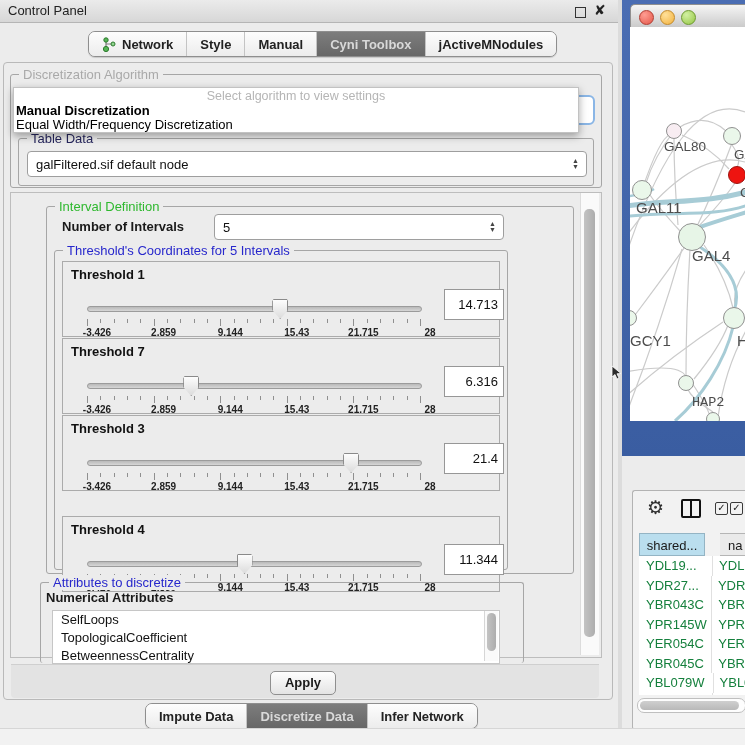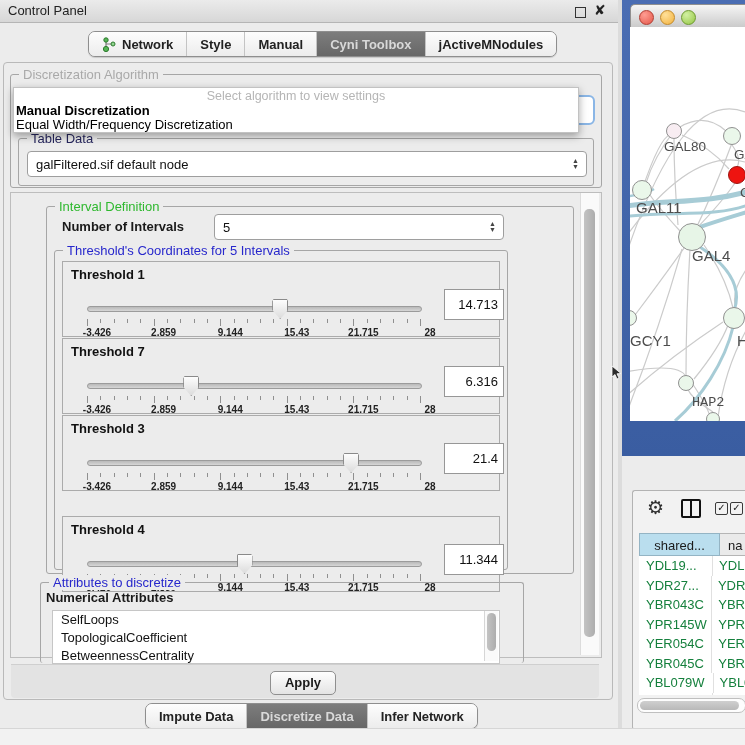--- a/index.html
+++ b/index.html
@@ -436,21 +436,21 @@
     <div class="abs" style="left:0;top:0;width:113px;height:36px;">
       <span class="abs" style="left:14px;top:5px;font-size:19px;color:#2e2e2e;">⚙</span>
       <span class="abs" style="left:48px;top:8px;width:16px;height:15px;border:2px solid #111;border-radius:2px;">
           <span class="abs" style="left:7px;top:0;width:2px;height:15px;background:#111;"></span>
         </span>
       <span class="abs chk" style="left:82px;top:11px;">✓</span>
       <span class="abs chk" style="left:97px;top:11px;">✓</span>
     </div>
 
     <div class="abs" style="left:6px;top:42px;width:107px;height:23px;">
-      <div class="th-cell" style="left:0;width:81px;background:#badeee;text-align:center;border:1px solid #94b4c4;">shared...</div>
+      <div class="th-cell" style="left:0;width:66px;background:#badeee;text-align:center;border:1px solid #94b4c4;">shared...</div>
       <div class="th-cell" style="left:81px;width:26px;background:#eaeaea;padding-left:8px;border-top:1px solid #b5b5b5;border-bottom:1px solid #b5b5b5;">na</div>
     </div>
 
     <div class="abs" style="left:6px;top:65px;width:107px;height:139px;background:#fff;overflow:hidden;">
       <div class="trow">
           <span class="c0">YDL19...</span>
           <span class="c1">YDL1</span>
         </div>
       <div class="trow">
           <span class="c0">YDR27...</span>

